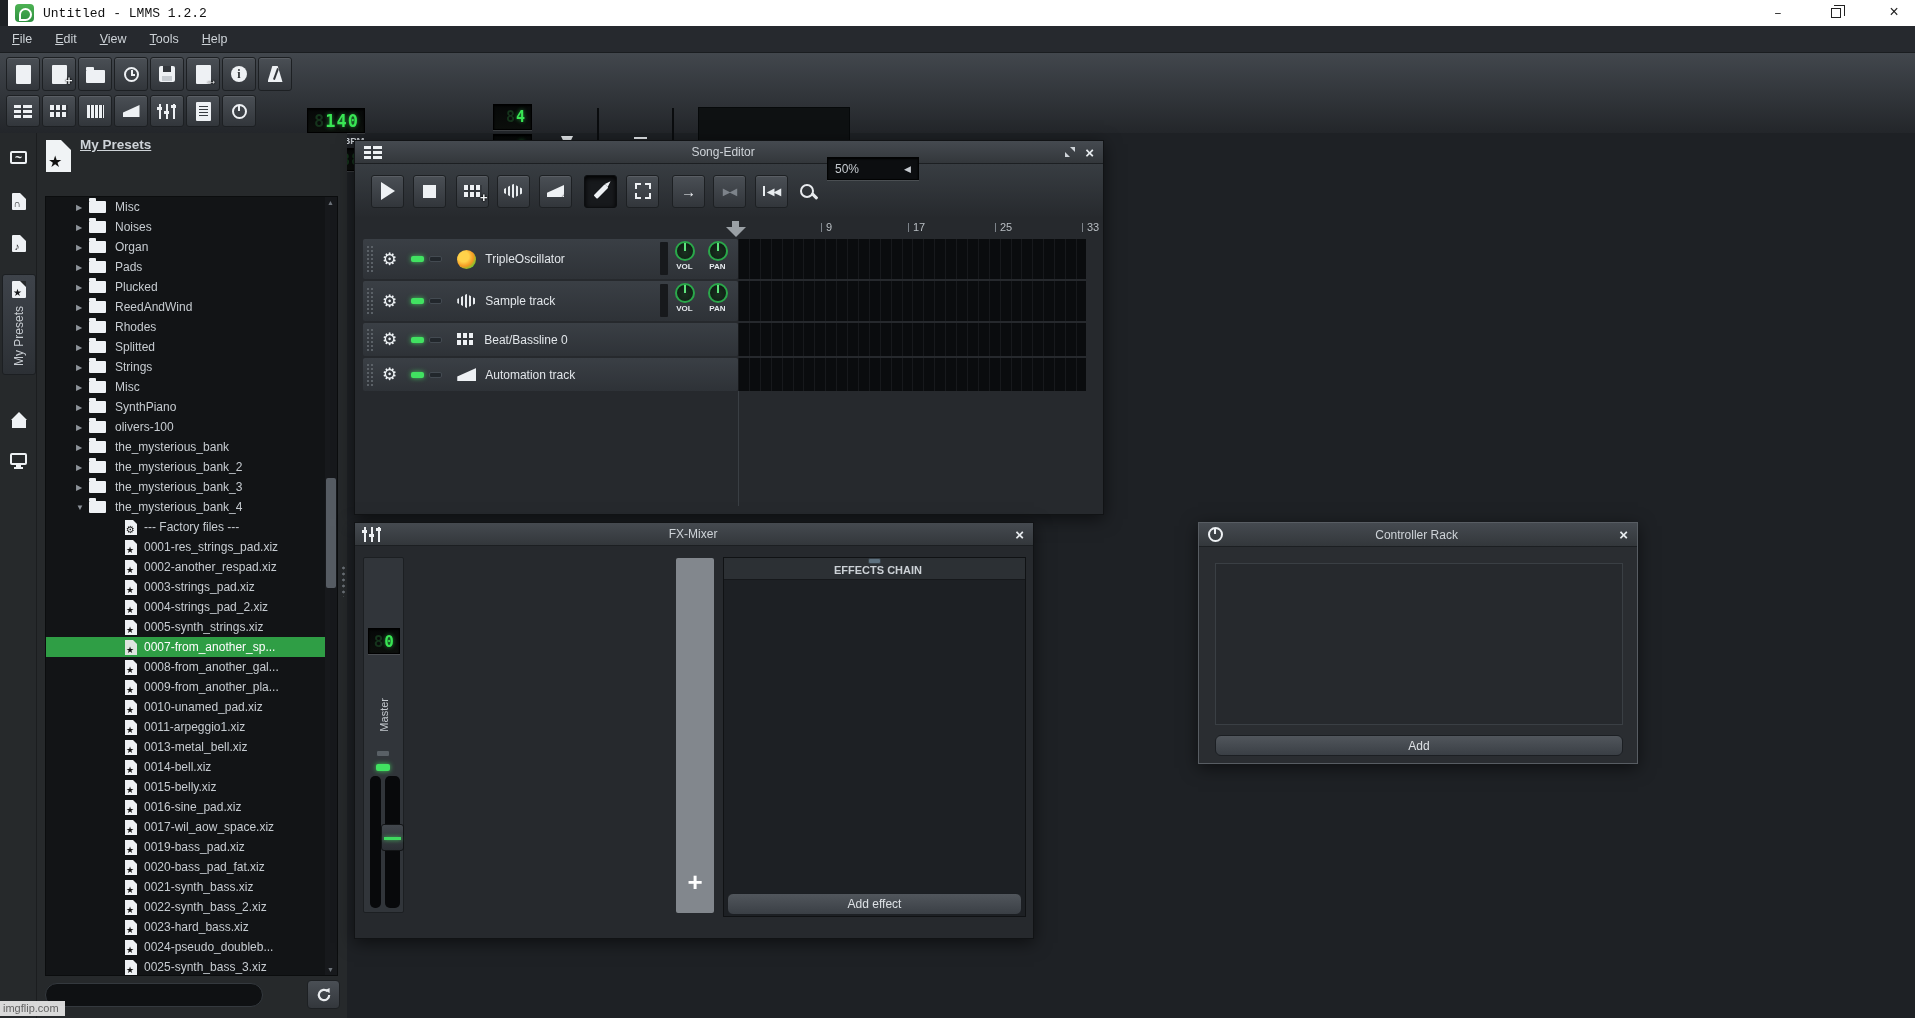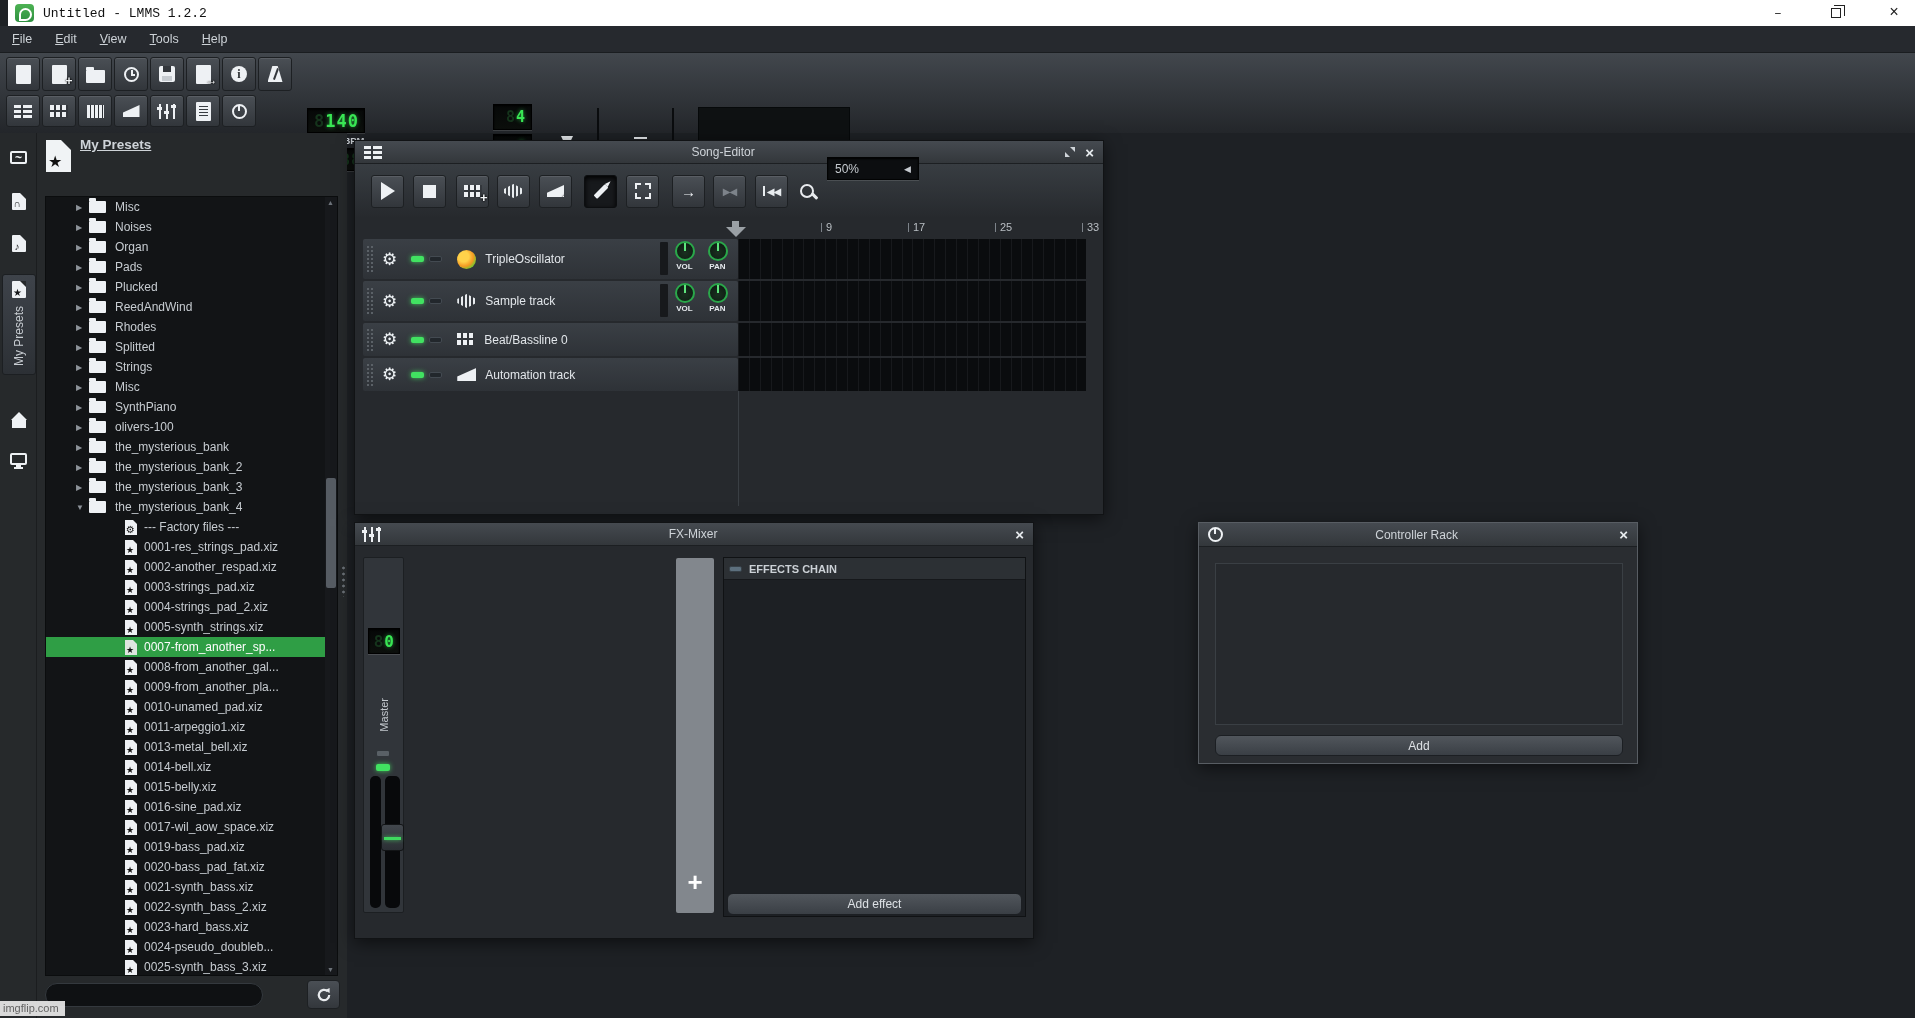--- a/index.html
+++ b/index.html
@@ -284,21 +284,21 @@
   #fader-handle { position:absolute; left:13px; top:48px; width:23px; height:27px; border-radius:3px;
         background:linear-gradient(#42474d,#2b2f34); border:1px solid #121416; }
   #fader-handle::after { content:""; position:absolute; left:2px; right:2px; top:12px; height:3px;
         background:#3fd95f; box-shadow:0 0 4px rgba(70,230,100,.7); }
   #plus-column { position:absolute; left:321px; top:35px; width:38px; height:355px; background:#82878d;
         border-radius:2px; display:flex; align-items:flex-end; justify-content:center; padding-bottom:22px; }
   #plus-column span { color:#ffffff; font-size:26px; font-weight:bold; line-height:0.6; }
   #fx-chain { position:absolute; left:368px; top:34px; width:303px; height:360px; background:#1d2024;
         border:1px solid #101214; }
   #fx-chain-header { height:22px; background:#2c3034; display:flex; align-items:center; padding:0 5px;
-        border-bottom:1px solid #16181b; }
+        border-bottom:1px solid #16181b;flex-direction:column; }
   #fx-chain-led { width:13px; height:6px; border-radius:2px; background:#5d707e; border:1px solid #374047; }
   #fx-chain-title { margin-left:7px; font-size:11px; font-weight:bold; color:#ccd1d6; }
   .gray-btn { background:linear-gradient(#51565c,#3a3f45); border:1px solid #1c1f23; border-radius:6px;
         display:flex; align-items:center; justify-content:center; font-size:12px; color:#dde1e5; }
   #add-effect-button { position:absolute; left:3px; right:3px; bottom:1px; height:22px; }
 
   
   #controller-rack { left:1198px; top:522px; width:440px; height:242px; border:1px solid #585d63; background:#2a2d31; }
   #controller-rack .wtitle { height:24px; }
   #cr-inner { position:absolute; left:16px; top:40px; width:408px; height:162px; background:#26292d;

